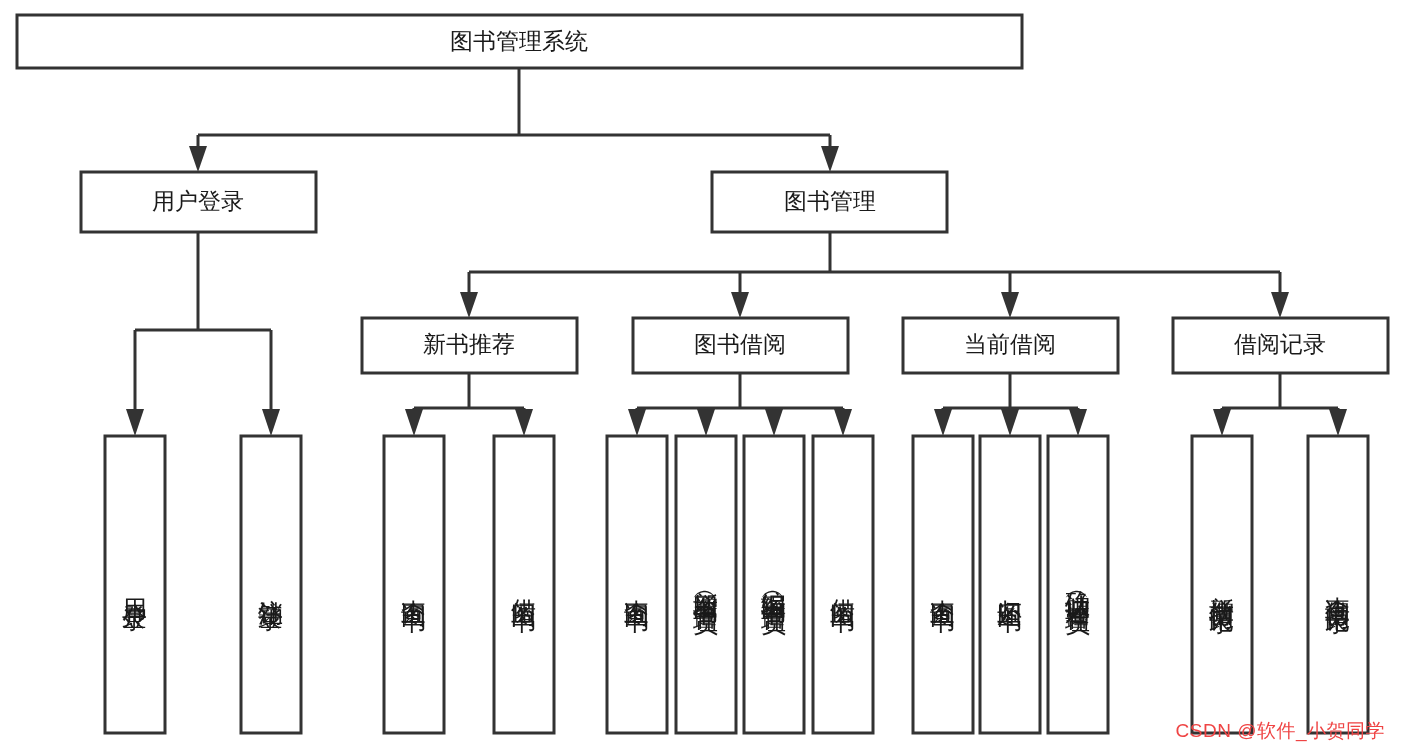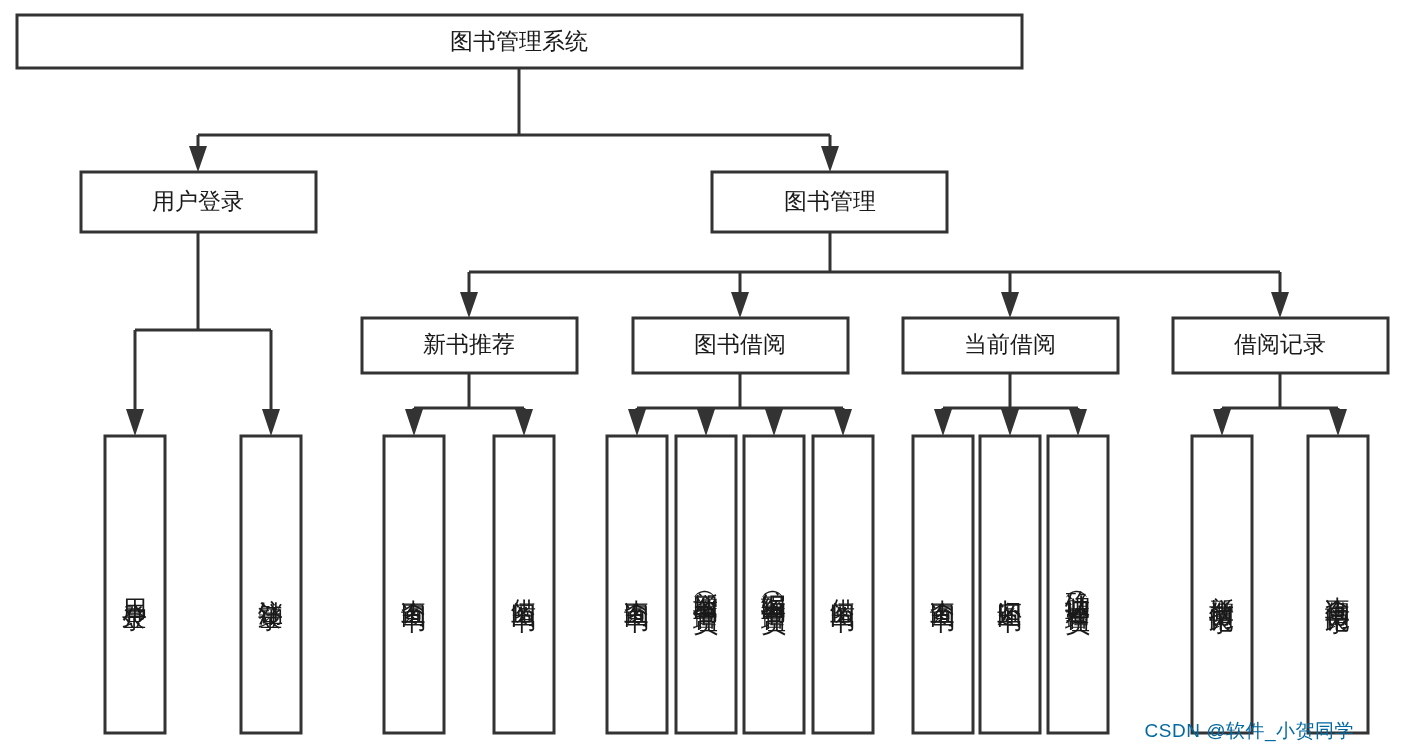--- a/index.html
+++ b/index.html
@@ -11,20 +11,21 @@
     width: 1405px;
     height: 747px;
     font-family: "Liberation Sans", "DejaVu Sans", sans-serif;
     overflow: hidden;
   }
   #diagram-root {
     position: relative;
     width: 1362px;
     height: 747px;
     background: #ffffff;
+    padding-left: 31px;
   }
   svg#flow-svg {
     position: absolute;
     left: 0;
     top: 0;
     width: 1405px;
     height: 747px;
     display: block;
   }
   .node-box {
@@ -68,21 +69,21 @@
     color: #1a1a1a;
     white-space: nowrap;
     pointer-events: none;
   }
   .watermark {
     position: absolute;
     right: 8px;
     bottom: 3px;
     font-family: "Liberation Sans", "DejaVu Sans", sans-serif;
     font-size: 19px;
-    color: #0369a1;
+    color: #ef4444;
     letter-spacing: 0.5px;
     white-space: nowrap;
   }
 </style>
 </head>
 <body>
 
 <div id="diagram-root">
 
   <svg id="flow-svg" viewBox="0 0 1405 747" xmlns="http://www.w3.org/2000/svg">

